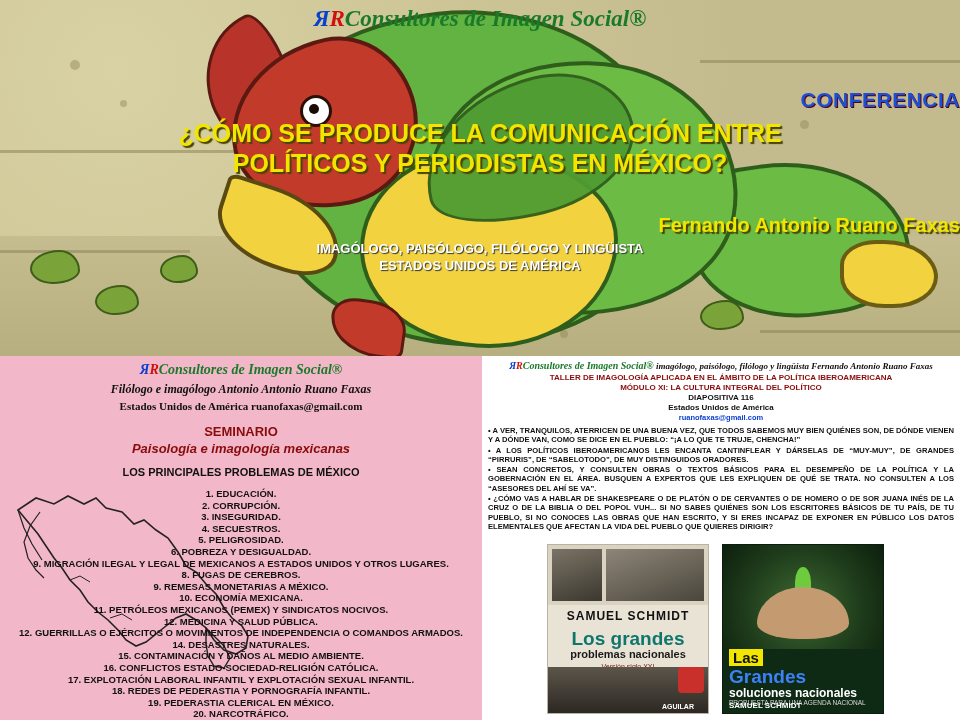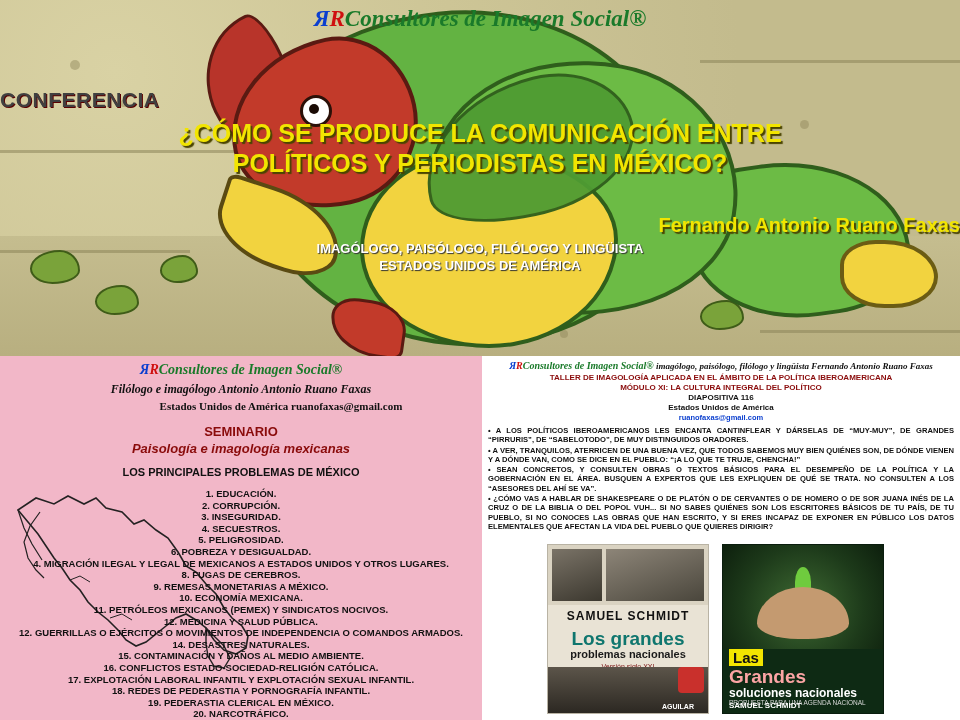--- a/index.html
+++ b/index.html
@@ -102,22 +102,22 @@
   
   .logo-top{
     position:absolute;left:0;top:6px;width:960px;text-align:center;
     font-family:"Liberation Serif",serif;font-style:italic;font-weight:bold;
     font-size:23px;white-space:nowrap;
   }
   .logo-top .r1{color:#0b3fcf;}
   .logo-top .r2{color:#cf1010;}
   .logo-top .rest{color:#1a7a2a;}
   .conf-title{
-    position:absolute;left:0;top:88px;width:960px;text-align:left;
-    color:#404040;font-weight:bold;font-size:21px;letter-spacing:.5px;
+    position:absolute;left:0;top:88px;width:960px;text-align:right;
+    color:#1d4ed8;font-weight:bold;font-size:21px;letter-spacing:.5px;
     text-shadow:1px 1px 0 #5a0000;
   }
   .conf-q{
     position:absolute;left:0;top:118px;width:960px;text-align:center;
     color:#f2e500;font-weight:bold;font-size:25px;line-height:30px;
     text-shadow:2px 2px 1px #4a4400;
   }
   .author{
     position:absolute;left:0;top:214px;width:960px;text-align:right;
     color:#f2e500;font-weight:bold;font-size:20px;
@@ -142,21 +142,21 @@
   .bl-logo .r1{color:#0b3fcf;}
   .bl-logo .r2{color:#cf1010;}
   .bl-logo .rest{color:#1a7a2a;}
   .bl-name{
     position:absolute;left:0;top:26px;width:482px;text-align:center;
     font-family:"Liberation Serif",serif;font-style:italic;font-weight:bold;
     font-size:12px;color:#111;
   }
   .bl-loc{
     position:absolute;left:0;top:44px;width:482px;text-align:center;
-    font-family:"Liberation Serif",serif;font-weight:bold;font-size:11px;color:#111;padding-left:40px;
+    font-family:"Liberation Serif",serif;font-weight:bold;font-size:11px;color:#111;
   }
   .bl-sem{
     position:absolute;left:0;top:68px;width:482px;text-align:center;
     color:#8a0b0b;font-weight:bold;font-size:13px;
   }
   .bl-sem2{
     position:absolute;left:0;top:85px;width:482px;text-align:center;
     color:#8a0b0b;font-weight:bold;font-style:italic;font-size:13px;
   }
   .bl-head{
@@ -256,21 +256,21 @@
   }
   .bk2-plant{
     position:absolute;left:72px;top:22px;width:16px;height:30px;
     background:#6fcb3e;border-radius:50% 50% 20% 20%;
   }
   .bk2-t1{
     position:absolute;left:6px;top:104px;background:#f2e500;color:#111;
     font-size:15px;font-weight:bold;padding:0 4px;line-height:17px;
   }
   .bk2-t2{
-    position:absolute;left:6px;top:122px;color:#fca5a5;
+    position:absolute;left:6px;top:122px;color:#3b82f6;
     font-size:19px;font-weight:bold;line-height:20px;
   }
   .bk2-t3{
     position:absolute;left:6px;top:142px;color:#ffffff;
     font-size:12px;font-weight:bold;line-height:13px;
   }
   .bk2-t4{
     position:absolute;left:6px;top:154px;color:#d8d8d8;
     font-size:6.5px;line-height:8px;
   }
@@ -362,21 +362,21 @@
     <div class="bl-sem2">Paisología e imagología mexicanas</div>
     <div class="bl-head">LOS PRINCIPALES PROBLEMAS DE MÉXICO</div>
 
     <div class="bl-list">
       <div>1. EDUCACIÓN.</div>
       <div>2. CORRUPCIÓN.</div>
       <div>3. INSEGURIDAD.</div>
       <div>4. SECUESTROS.</div>
       <div>5. PELIGROSIDAD.</div>
       <div>6. POBREZA Y DESIGUALDAD.</div>
-      <div>4. MIGRACIÓN ILEGAL Y LEGAL DE MEXICANOS A ESTADOS UNIDOS Y OTROS LUGARES.</div>
+      <div>9. MIGRACIÓN ILEGAL Y LEGAL DE MEXICANOS A ESTADOS UNIDOS Y OTROS LUGARES.</div>
       <div>8. FUGAS DE CEREBROS.</div>
       <div>9. REMESAS MONETARIAS A MÉXICO.</div>
       <div>10. ECONOMÍA MEXICANA.</div>
       <div>11. PETRÓLEOS MEXICANOS (PEMEX) Y SINDICATOS NOCIVOS.</div>
       <div>12. MEDICINA Y SALUD PÚBLICA.</div>
       <div>12. GUERRILLAS O EJÉRCITOS O MOVIMIENTOS DE INDEPENDENCIA O COMANDOS ARMADOS.</div>
       <div>14. DESASTRES NATURALES.</div>
       <div>15. CONTAMINACIÓN Y DAÑOS AL MEDIO AMBIENTE.</div>
       <div>16. CONFLICTOS ESTADO-SOCIEDAD-RELIGIÓN CATÓLICA.</div>
       <div>17. EXPLOTACIÓN LABORAL INFANTIL Y EXPLOTACIÓN SEXUAL INFANTIL.</div>
@@ -396,22 +396,22 @@
       <div>TALLER DE IMAGOLOGÍA APLICADA EN EL ÁMBITO DE LA POLÍTICA IBEROAMERICANA</div>
       <div>MÓDULO XI: LA CULTURA INTEGRAL DEL POLÍTICO</div>
     </div>
     <div class="br-sub2">
       <div>DIAPOSITIVA 116</div>
       <div>Estados Unidos de América</div>
     </div>
     <div class="br-mail">ruanofaxas@gmail.com</div>
 
     <div class="br-box">
+      <p>• A VER, TRANQUILOS, ATERRICEN DE UNA BUENA VEZ, QUE TODOS SABEMOS MUY BIEN QUIÉNES SON, DE DÓNDE VIENEN Y A DÓNDE VAN, COMO SE DICE EN EL PUEBLO: “¡A LO QUE TE TRUJE, CHENCHA!”</p>
       <p>• A LOS POLÍTICOS IBEROAMERICANOS LES ENCANTA CANTINFLEAR Y DÁRSELAS DE “MUY-MUY”, DE GRANDES “PIRRURIS”, DE “SABELOTODO”, DE MUY DISTINGUIDOS ORADORES.</p>
-      <p>• A VER, TRANQUILOS, ATERRICEN DE UNA BUENA VEZ, QUE TODOS SABEMOS MUY BIEN QUIÉNES SON, DE DÓNDE VIENEN Y A DÓNDE VAN, COMO SE DICE EN EL PUEBLO: “¡A LO QUE TE TRUJE, CHENCHA!”</p>
       <p>• SEAN CONCRETOS, Y CONSULTEN OBRAS O TEXTOS BÁSICOS PARA EL DESEMPEÑO DE LA POLÍTICA Y LA GOBERNACIÓN EN EL ÁREA. BUSQUEN A EXPERTOS QUE LES EXPLIQUEN DE QUÉ SE TRATA. NO CONSULTEN A LOS “ASESORES DEL AHÍ SE VA”.</p>
       <p>• ¿CÓMO VAS A HABLAR DE SHAKESPEARE O DE PLATÓN O DE CERVANTES O DE HOMERO O DE SOR JUANA INÉS DE LA CRUZ O DE LA BIBLIA O DEL POPOL VUH... SI NO SABES QUIÉNES SON LOS ESCRITORES BÁSICOS DE TU PAÍS, DE TU PUEBLO, SI NO CONOCES LAS OBRAS QUE HAN ESCRITO, Y SI ERES INCAPAZ DE EXPONER EN PÚBLICO LOS DATOS ELEMENTALES QUE AFECTAN LA VIDA DEL PUEBLO QUE QUIERES DIRIGIR?</p>
     </div>
 
     <div class="bk1">
       <div class="bk1-top">
         <div class="bk1-photo"></div>
         <div class="bk1-photo2"></div>
       </div>
       <div class="bk1-author">SAMUEL SCHMIDT</div>

